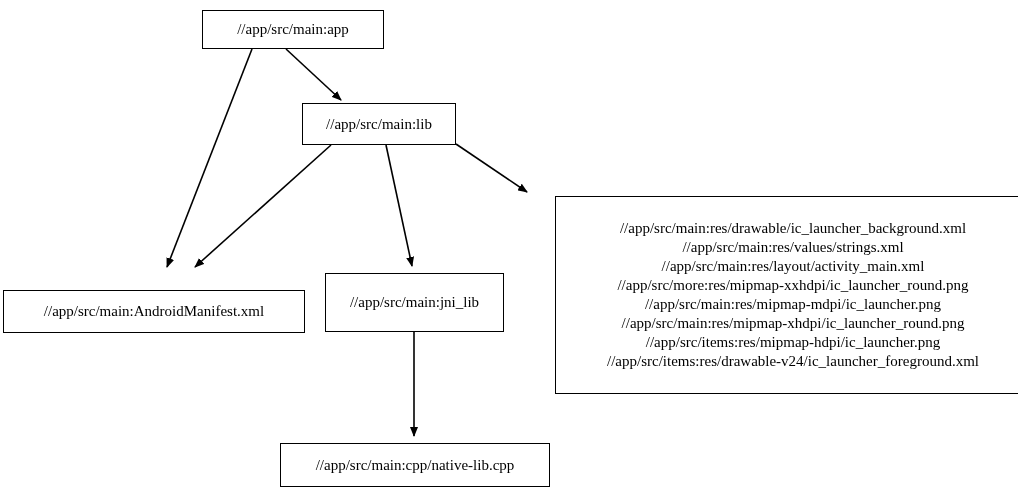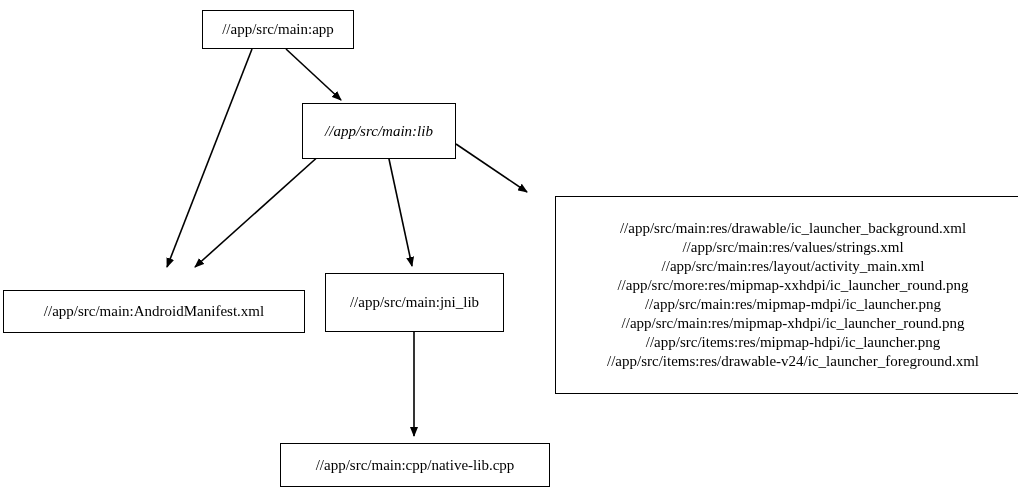--- a/index.html
+++ b/index.html
@@ -71,25 +71,25 @@
 
     <path d="M 331,145 L 195,267" stroke="#000000" stroke-width="1.6" fill="none" marker-end="url(#arrowhead)"></path>
 
     <path d="M 386,145 L 412,266" stroke="#000000" stroke-width="1.6" fill="none" marker-end="url(#arrowhead)"></path>
 
     <path d="M 456,144 L 527,192" stroke="#000000" stroke-width="1.6" fill="none" marker-end="url(#arrowhead)"></path>
 
     <path d="M 414,316 L 414,436" stroke="#000000" stroke-width="1.6" fill="none" marker-end="url(#arrowhead)"></path>
   </svg>
 
-  <div class="node" style="left:202px; top:10px; width:152px; height:39px;text-align:center;">
+  <div class="node" style="left:202px; top:10px; width:182px; height:39px;text-align:center;">
     <span class="node-label">//app/src/main:app</span>
   </div>
 
-  <div class="node" style="left:302px; top:103px; width:154px; height:56px;font-style:italic;">
+  <div class="node" style="left:302px; top:103px; width:154px; height:42px;">
     <span class="node-label">//app/src/main:lib</span>
   </div>
 
   <div class="node" style="left:3px; top:290px; width:302px; height:43px;">
     <span class="node-label">//app/src/main:AndroidManifest.xml</span>
   </div>
 
   <div class="node" style="left:325px; top:273px; width:179px; height:59px;">
     <span class="node-label">//app/src/main:jni_lib</span>
   </div>

